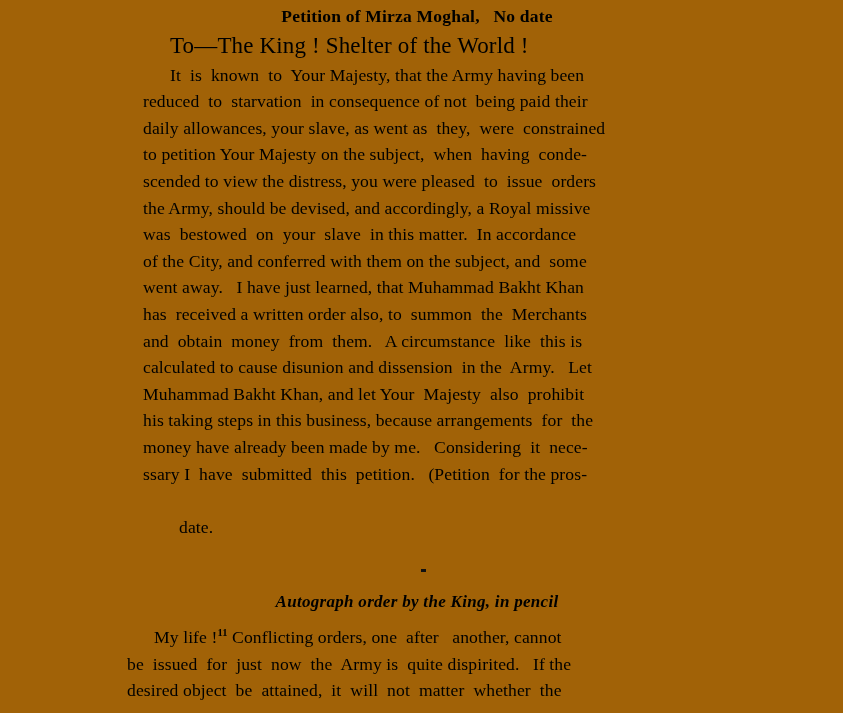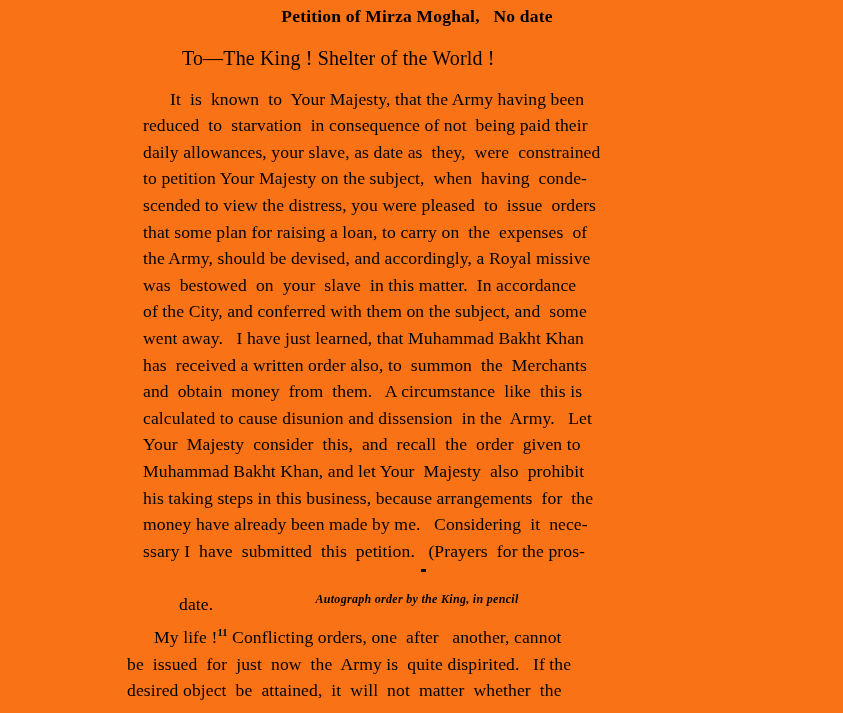--- a/index.html
+++ b/index.html
@@ -16,21 +16,21 @@
     color: #000000;
     -webkit-font-smoothing: none;
   }
 
   .page {
     position: absolute;
     left: 0;
     top: 0;
     width: 843px;
     height: 713px;
-    background: #f97316;
+    background: #a16207;
   }
 
   .column {
     position: absolute;
     left: 143px;
     top: 0px;
     width: 548px;
   }
 
   .doc-title {
@@ -38,23 +38,23 @@
     font-weight: bold;
     text-align: center;
     letter-spacing: 0.2px;
     margin: 0;
     padding-top: 5px;
     line-height: 22px;
     white-space: pre;
   }
 
   .addressee {
-    font-size: 20px;
+    font-size: 23px;
     line-height: 26.6px;
-    margin: 12px;
+    margin: 0;
     padding-top: 6px;
     padding-left: 27px;
     white-space: nowrap;
     letter-spacing: 0.15px;
   }
 
   .body-block {
     font-size: 17.6px;
     line-height: 26.6px;
     margin: 0;
@@ -89,21 +89,21 @@
   }
 
   .section-heading {
     position: absolute;
     left: 143px;
     top: 592px;
     width: 548px;
     text-align: center;
     font-style: italic;
     font-weight: bold;
-    font-size: 12px;
+    font-size: 17px;
     letter-spacing: 0.3px;
     white-space: pre;
   }
 
   .closing-block {
     position: absolute;
     left: 127px;
     top: 624px;
     width: 548px;
     font-size: 17.6px;
@@ -130,32 +130,29 @@
 
     <div class="body-block">
 
       <div class="jline indent-first">
         <span>It  is  known  to  Your Majesty, that the Army having been</span>
       </div>
       <div class="jline">
         <span>reduced  to  starvation  in consequence of not  being paid their</span>
       </div>
       <div class="jline">
-        <span>daily allowances, your slave, as date as  they,  were  constrained</span>
+        <span>daily allowances, your slave, as went as  they,  were  constrained</span>
       </div>
       <div class="jline">
         <span>to petition Your Majesty on the subject,  when  having  conde-</span>
       </div>
       <div class="jline">
         <span>scended to view the distress, you were pleased  to  issue  orders</span>
       </div>
       <div class="jline">
-        <span>that some plan for raising a loan, to carry on  the  expenses  of</span>
-      </div>
-      <div class="jline">
         <span>the Army, should be devised, and accordingly, a Royal missive</span>
       </div>
       <div class="jline">
         <span>was  bestowed  on  your  slave  in this matter.  In accordance</span>
       </div>
       <div class="jline">
         <span>of the City, and conferred with them on the subject, and  some</span>
       </div>
       <div class="jline">
         <span>went away.   I have just learned, that Muhammad Bakht Khan</span>
@@ -163,33 +160,30 @@
       <div class="jline">
         <span>has  received a written order also, to  summon  the  Merchants</span>
       </div>
       <div class="jline">
         <span>and  obtain  money  from  them.   A circumstance  like  this is</span>
       </div>
       <div class="jline">
         <span>calculated to cause disunion and dissension  in the  Army.   Let</span>
       </div>
       <div class="jline">
-        <span>Your  Majesty  consider  this,  and  recall  the  order  given to</span>
-      </div>
-      <div class="jline">
         <span>Muhammad Bakht Khan, and let Your  Majesty  also  prohibit</span>
       </div>
       <div class="jline">
         <span>his taking steps in this business, because arrangements  for  the</span>
       </div>
       <div class="jline">
         <span>money have already been made by me.   Considering  it  nece-</span>
       </div>
       <div class="jline">
-        <span>ssary I  have  submitted  this  petition.   (Prayers  for the pros-</span>
+        <span>ssary I  have  submitted  this  petition.   (Petition  for the pros-</span>
       </div>
       <div class="jline flush">
         <span>date.</span>
       </div>
 
     </div>
   </div>
 
   <div class="stray-mark"></div>
 

